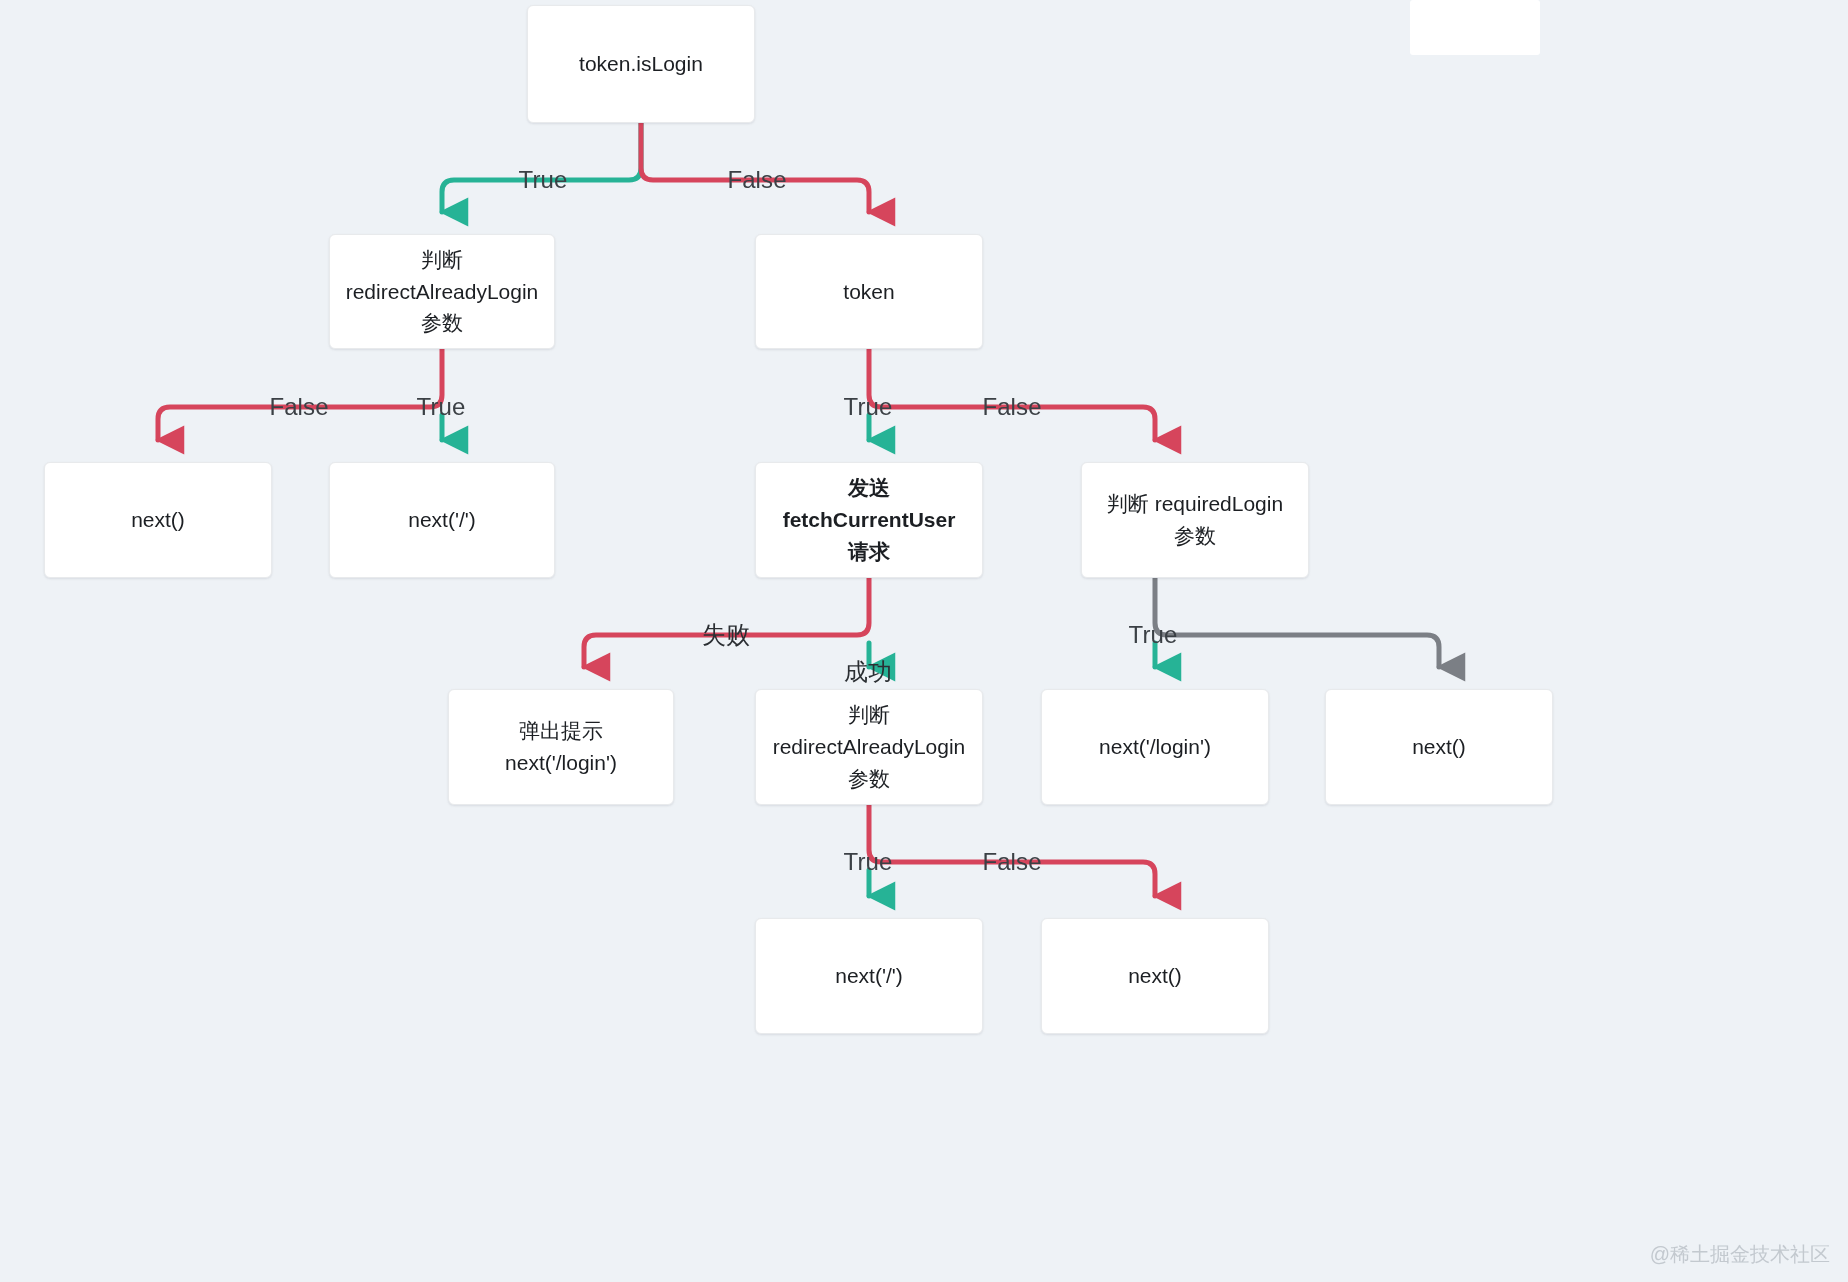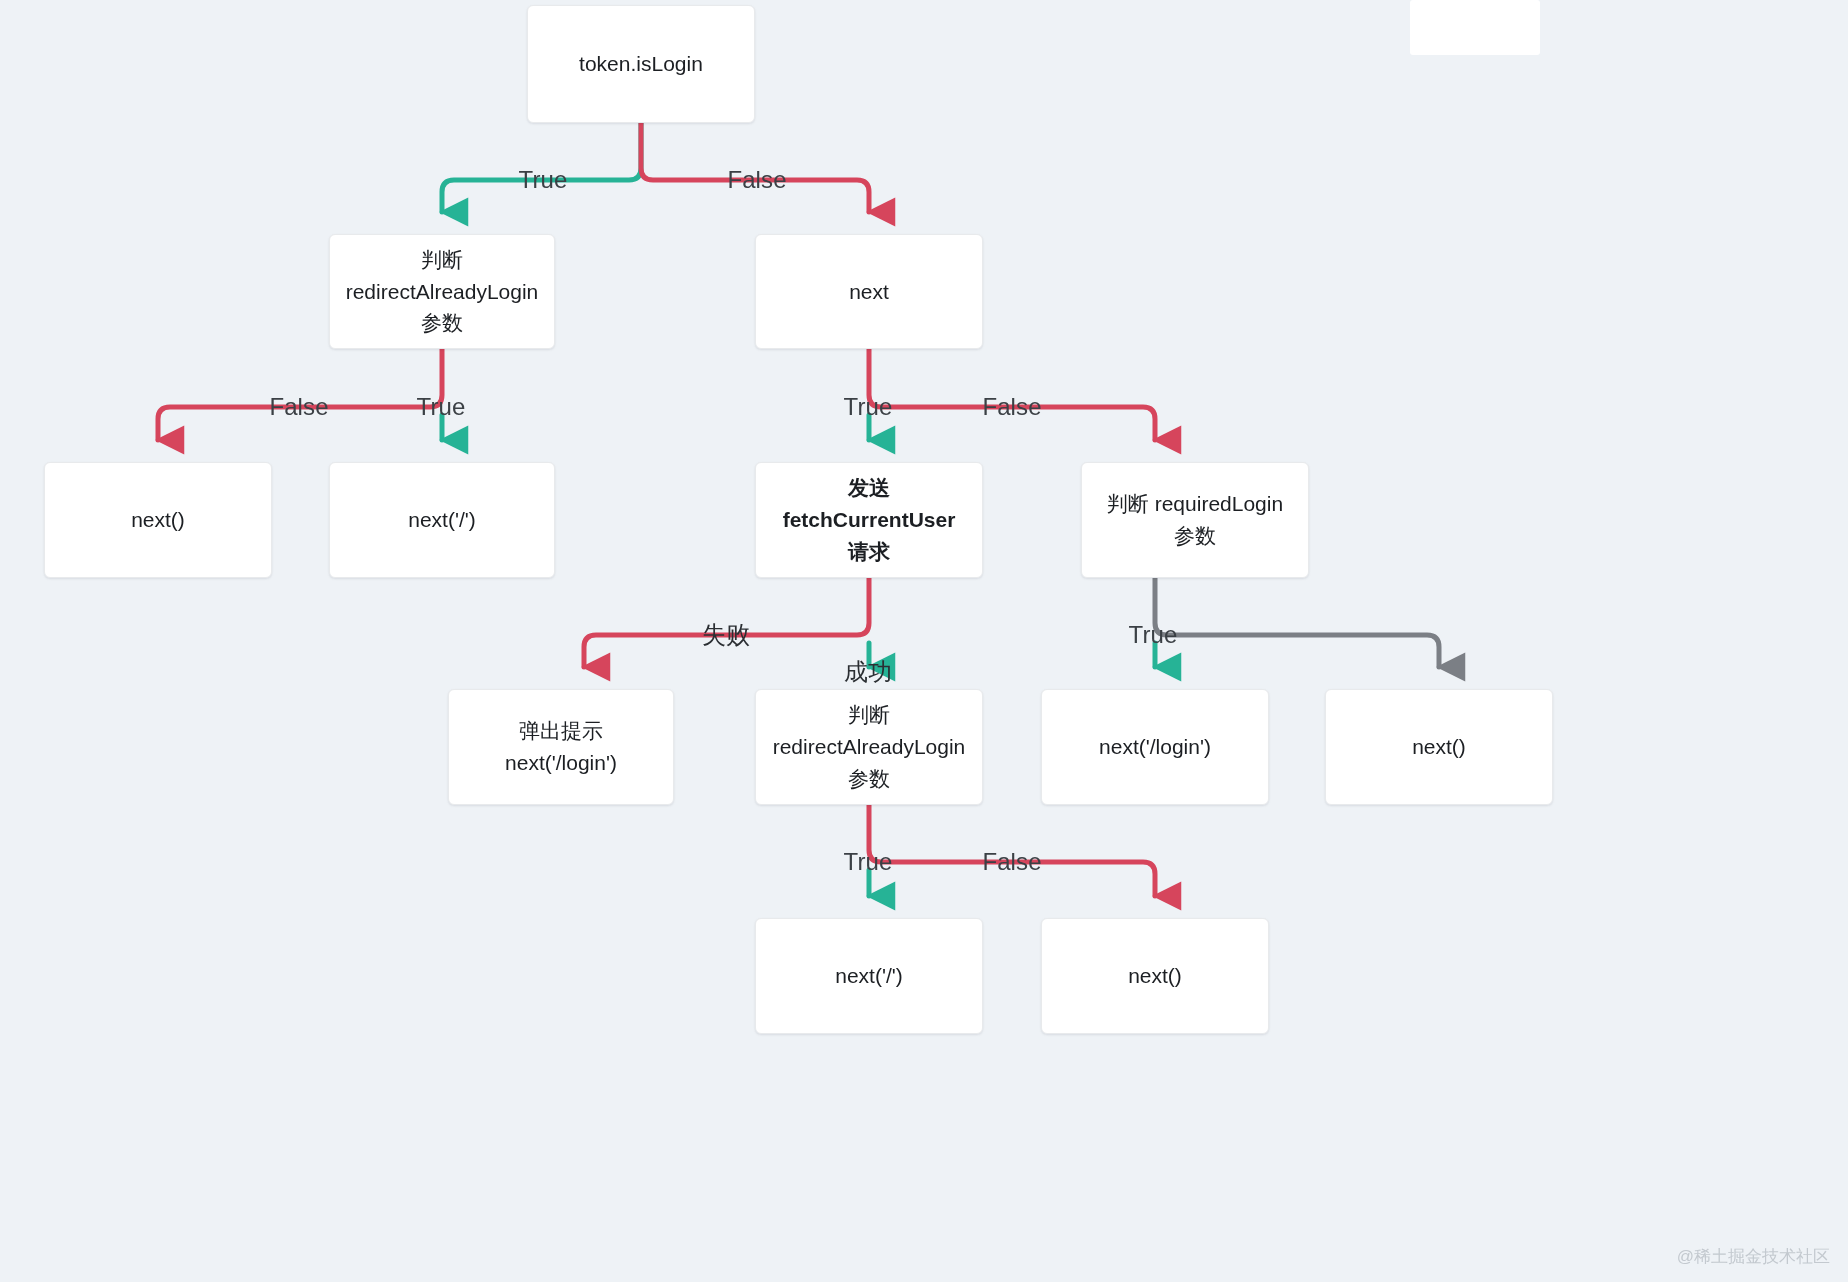--- a/index.html
+++ b/index.html
@@ -36,21 +36,21 @@
     letter-spacing:.1px;
   }
   .edge-label.cjk{color:#2b2f33;text-align:right;}
   .corner-card{
     position:absolute;
     background:#fff;
     border-radius:3px;
   }
   .watermark{
     position:absolute;
-    font-size:17px;
+    font-size:20px;
     color:#c3c9cf;
     white-space:nowrap;
   }
 </style>
 </head>
 <body>
 
 <div id="stage">
 
   <svg id="edges" viewBox="0 0 1848 1282" xmlns="http://www.w3.org/2000/svg">
@@ -92,21 +92,21 @@
 
       <path stroke="#d6455c" d="M869 805 L869 850 Q869 862 881 862 L1143 862 Q1155 862 1155 874 L1155 896" marker-end="url(#ah-red)"></path>
     </g>
   </svg>
 
   <div id="nodes-layer">
       <div class="node" style="left: 527px; top: 5px; width: 228px; height: 118px;">token.isLogin</div>
       <div class="node" style="left: 329px; top: 234px; width: 226px; height: 115px;">判断
 redirectAlreadyLogin
 参数</div>
-      <div class="node" style="left: 755px; top: 234px; width: 228px; height: 115px;">next</div>
+      <div class="node" style="left: 755px; top: 234px; width: 228px; height: 115px;">token</div>
       <div class="node" style="left: 44px; top: 462px; width: 228px; height: 116px;">next()</div>
       <div class="node" style="left: 329px; top: 462px; width: 226px; height: 116px;">next('/')</div>
       <div class="node" style="left: 755px; top: 462px; width: 228px; height: 116px; font-weight: bold;">发送
 fetchCurrentUser
 请求</div>
       <div class="node" style="left: 1081px; top: 462px; width: 228px; height: 116px;">判断 requiredLogin
 参数</div>
       <div class="node" style="left: 448px; top: 689px; width: 226px; height: 116px;">弹出提示
 next('/login')</div>
       <div class="node" style="left: 755px; top: 689px; width: 228px; height: 116px;">判断

